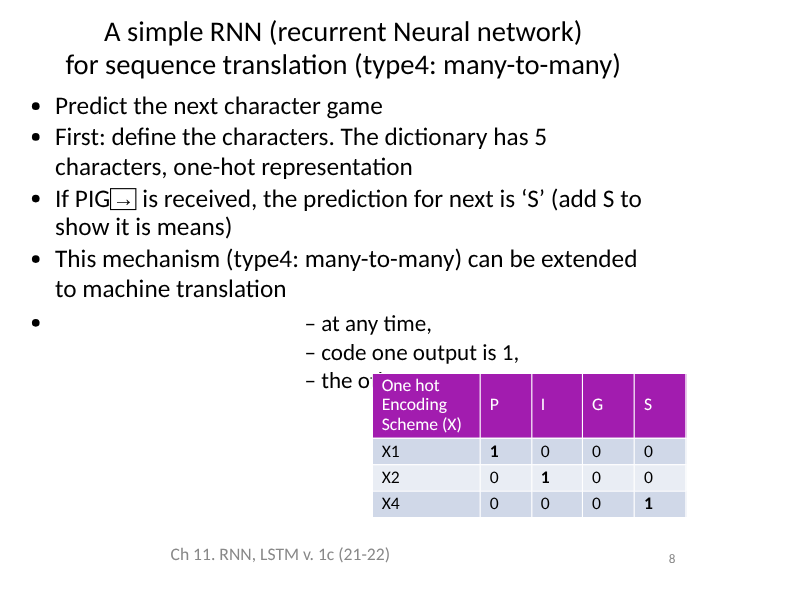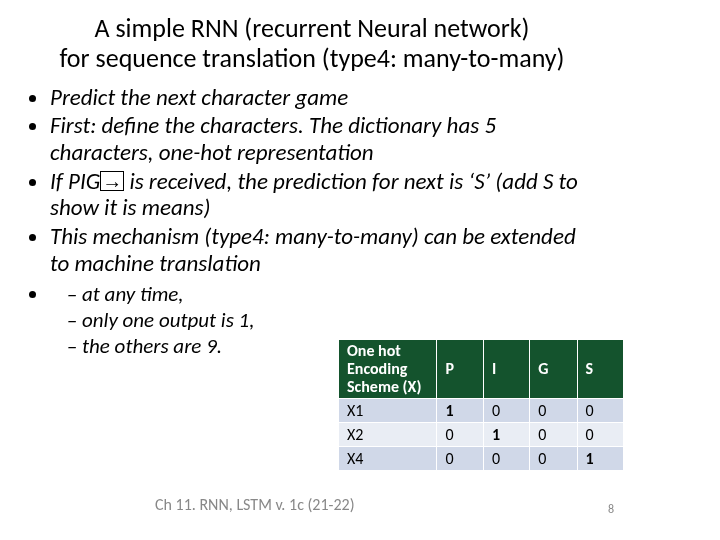--- a/index.html
+++ b/index.html
@@ -24,21 +24,20 @@
     text-align: center;
     font-size: 26px;
     line-height: 1.15;
     padding: 0 40px 6px 40px;
   }
   ul.bullets {
     margin: 4px 0 0 0;
     padding: 0 24px 0 50px;
     font-size: 23px;
     line-height: 1.16;
-    font-style: italic;
   }
   ul.bullets > li {
     list-style: disc;
     margin-bottom: 2px;
   }
   ul.sub {
     margin: 4px 0 0 0;
     padding-left: 32px;
     font-size: 21px;
     line-height: 1.22;
@@ -53,41 +52,42 @@
     border: 1px solid #000;
     display: inline-block;
     line-height: 0.9;
     font-size: 20px;
     padding: 0 1px;
     vertical-align: 1px;
   }
   .lower {
     display: flex;
     align-items: flex-start;
+    justify-content: flex-end;
   }
   .lower-left {
     flex: 0 0 340px;
   }
   table.onehot {
     position: absolute;
     left: 338px;
     top: 339px;
     border-collapse: collapse;
     font-size: 16px;
   }
   table.onehot th, table.onehot td {
     border: 1px solid #fff;
     padding: 2px 8px;
     text-align: left;
     font-weight: normal;
   }
   table.onehot thead th {
-    background: #14532d;
+    background: #a21caf;
     color: #fff;
-    font-weight: bold;
+    font-weight: normal;
   }
   table.onehot thead th:first-child {
     width: 96px;
     line-height: 1.12;
   }
   table.onehot thead th.col {
     width: 44px;
   }
   table.onehot tbody tr:nth-child(odd) td { background: #d0d8e8; }
   table.onehot tbody tr:nth-child(even) td { background: #e9edf4; }
@@ -123,21 +123,21 @@
     <li>First: define the characters. The dictionary has 5 characters, one-hot representation</li>
     <li>
       <span>If PIG</span><span class="arrow">→</span><span> is received, the prediction for next is ‘S’ (add S to show it is means)</span>
     </li>
     <li>This mechanism (type4: many-to-many) can be extended to machine translation</li>
     <li>
       <div class="lower">
         <div class="lower-left">
           <ul class="sub">
             <li>at any time,</li>
-            <li>only one output is 1,</li>
+            <li>code one output is 1,</li>
             <li>the others are 9.</li>
           </ul>
         </div>
       </div>
     </li>
   </ul>
 
   <table class="onehot">
     <thead>
       <tr>

